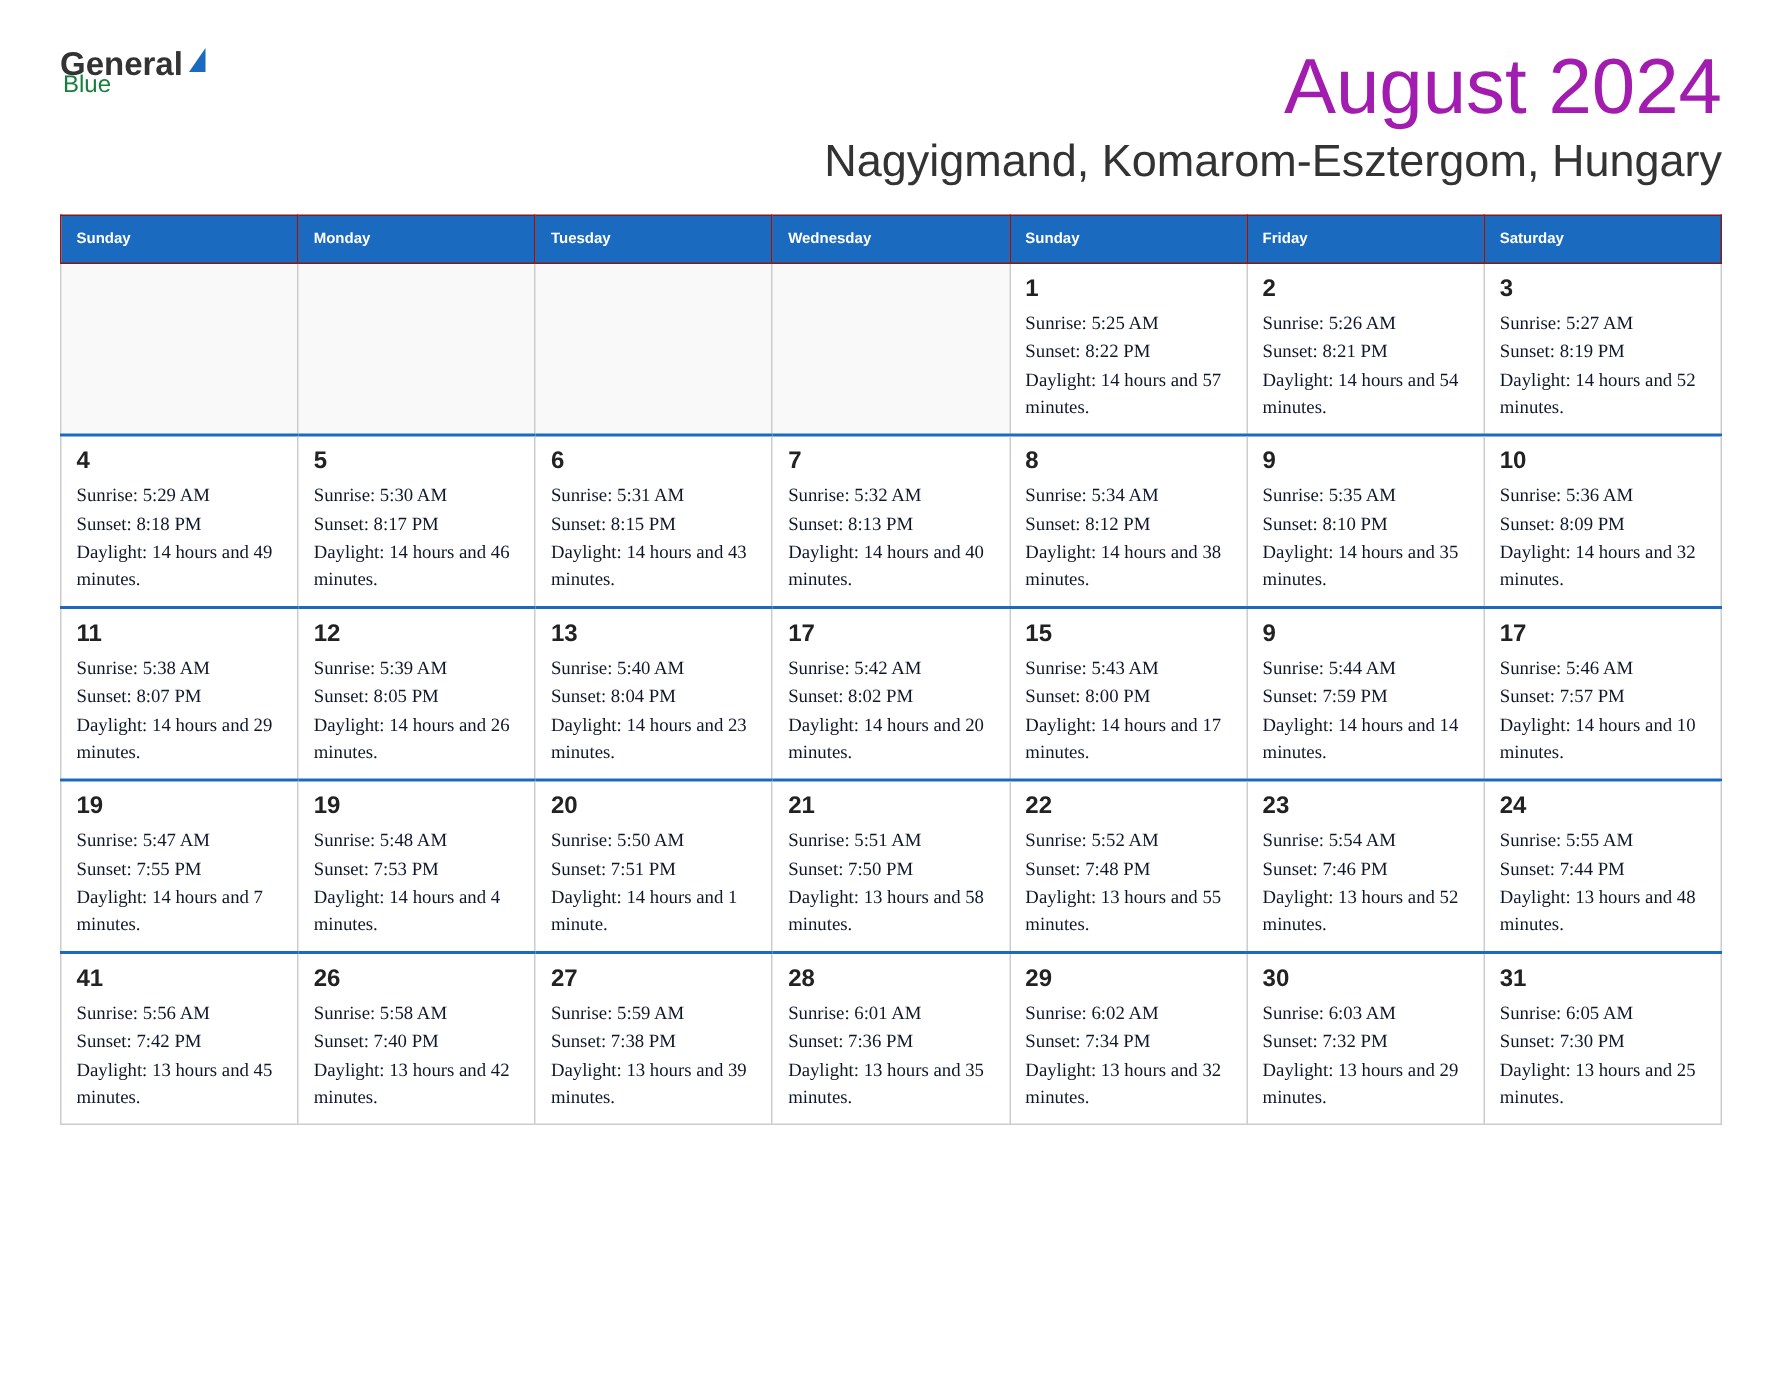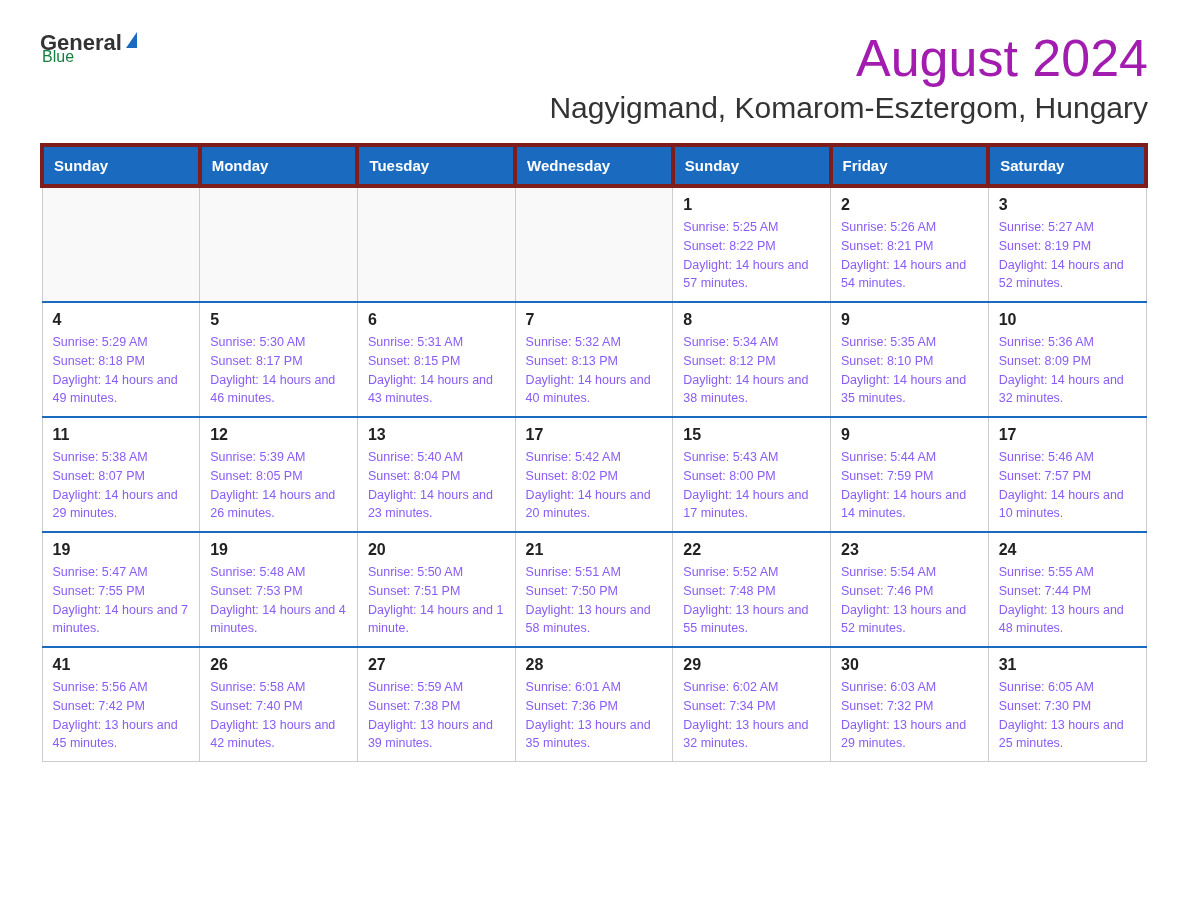--- a/index.html
+++ b/index.html
@@ -46,43 +46,44 @@
     }
     .calendar {
       width: 100%;
       border-collapse: collapse;
       margin-top: 18px;
     }
     .calendar th {
       background-color: #1a6abf;
       color: #fff;
       padding: 10px 10px;
-      font-size: 15px;
+      font-size: 10px;
       font-weight: 600;
       text-align: left;
-      border: 4px solid #7f1d1d;
+      border: 1px solid #7f1d1d;
     }
     .calendar td {
       vertical-align: top;
       border: 1px solid #ccc;
       padding: 8px 10px;
       width: 14.28%;
       min-height: 100px;
     }
     .day-num {
       font-size: 16px;
       font-weight: bold;
       color: #222;
       display: block;
       margin-bottom: 4px;
     }
     .day-info {
       font-size: 12.5px;
-      color: #8b5cf6;
+      color: #0f172a;
       line-height: 1.5;
+      font-family: Liberation Serif, serif;
     }
     .empty-cell {
       background: #f9f9f9;
     }
     .week-row td {
       border-top: 2px solid #1a6abf;
     }
     .week-row:first-of-type td {
       border-top: 1px solid #ccc;
     }

